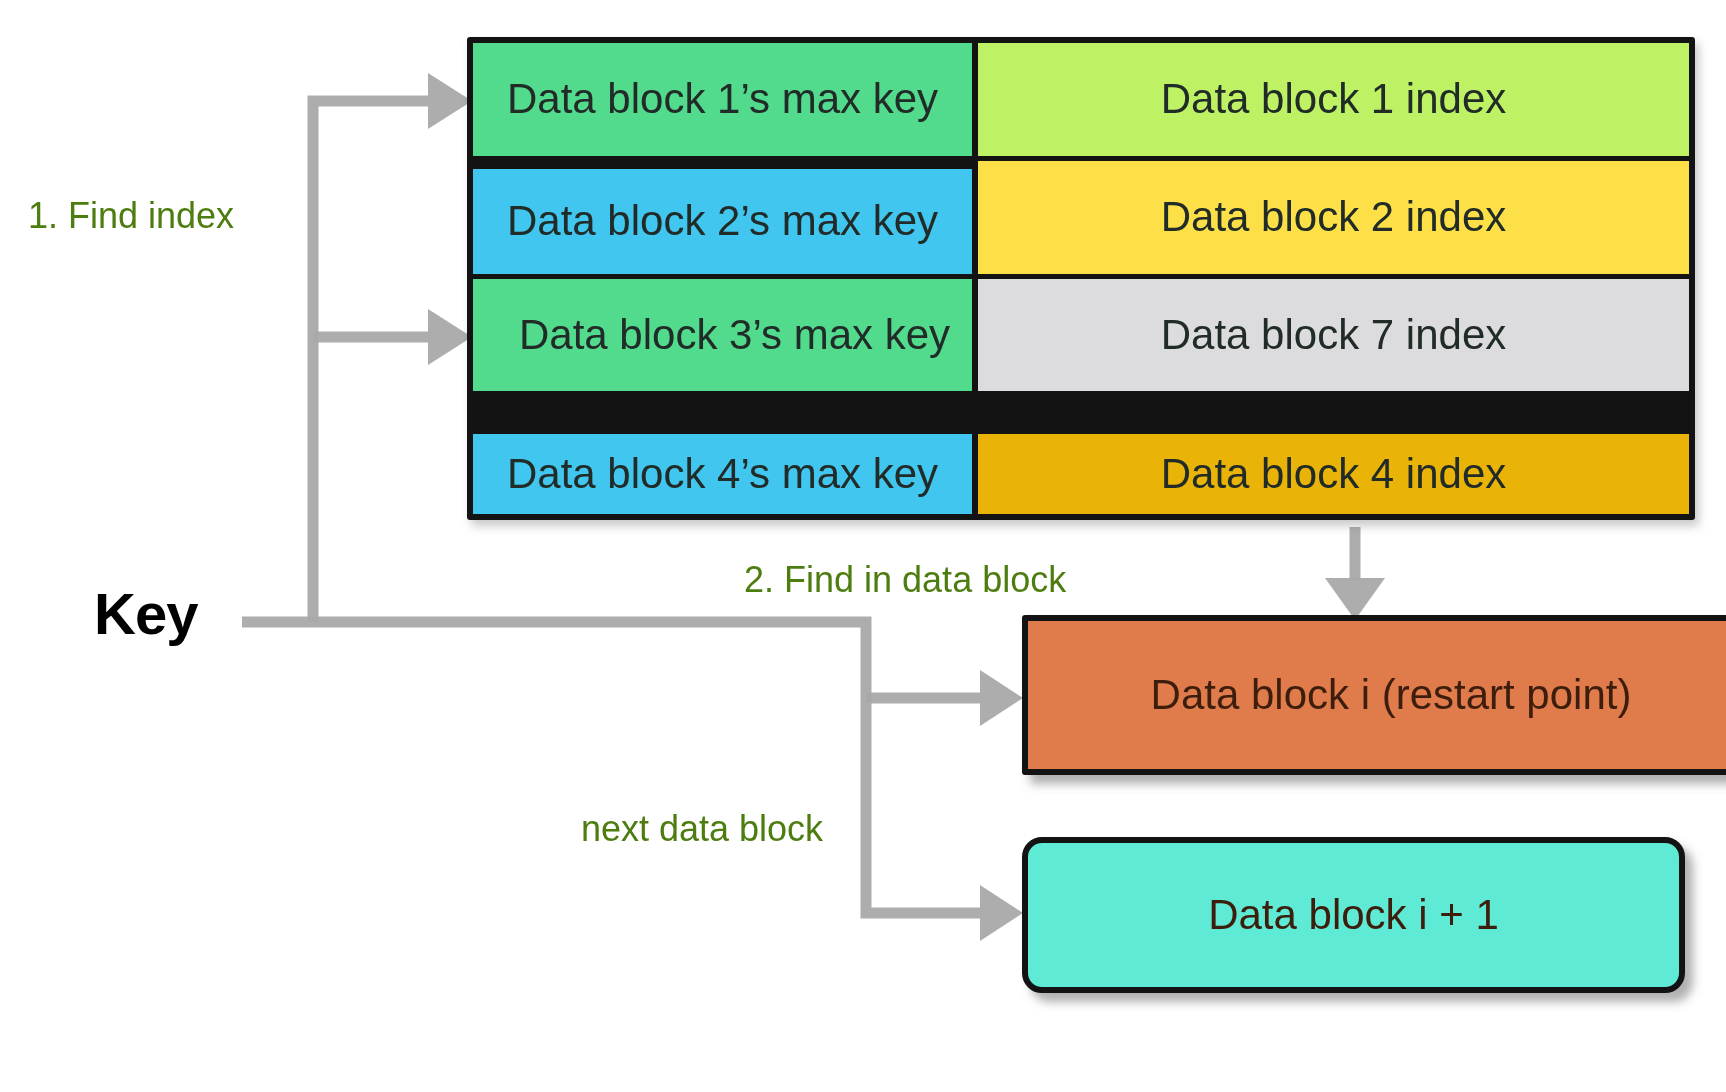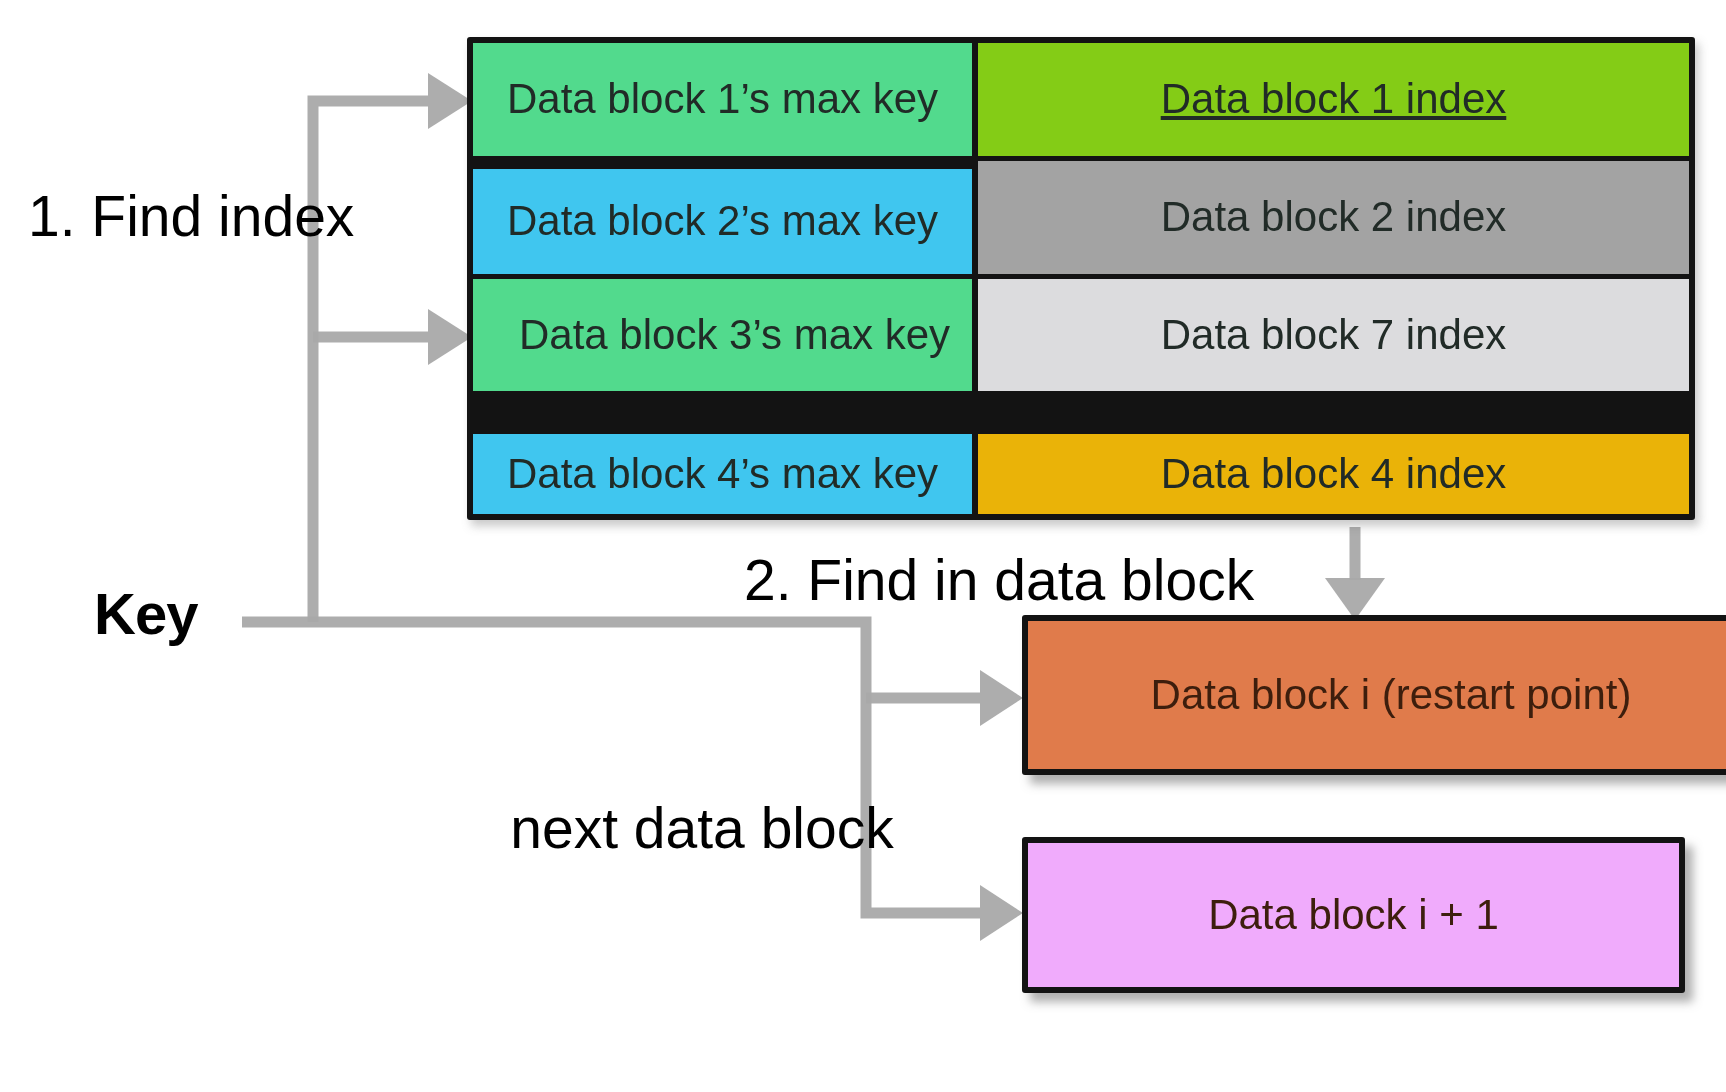--- a/index.html
+++ b/index.html
@@ -4,21 +4,21 @@
 <style>
   html,body{margin:0;padding:0;background:#fff;}
   .stage{
     position:relative;width:1726px;height:1092px;background:#ffffff;overflow:hidden;
     font-family:"Liberation Sans",sans-serif;
   }
   .connectors{position:absolute;left:0;top:0;width:1726px;height:1092px;z-index:1;}
   .connector{stroke:var(--arrow,#a9a9a9);stroke-width:11;fill:none;stroke-opacity:.95;}
   .arrowhead{fill:var(--arrow,#a9a9a9);fill-opacity:.95;}
 
-  .label{position:absolute;z-index:2;color:#000000;font-size:57px;line-height:52px;white-space:nowrap;}
+  .label{position:absolute;z-index:2;color:#4d7c0f;font-size:36px;line-height:52px;white-space:nowrap;}
   .step1{left:28px;top:190px;}
   .step2{left:744px;top:554px;}
   .step3{left:460px;top:802px;width:484px;text-align:center;white-space:normal;line-height:53px;}
   .key{
     position:absolute;left:94px;top:580px;z-index:2;
     color:#000;font-size:58px;font-weight:700;letter-spacing:-1px;
   }
 
   .index-table{
     position:absolute;left:467px;top:37px;width:1228px;height:483px;z-index:2;
@@ -74,33 +74,33 @@
   <div class="key">Key</div>
 
   <div class="label step2">2. Find in data block</div>
 
   <div class="label step3">
     <div>next data block</div>
   </div>
 
   <div class="index-table">
     <div class="cell keycell" style="background: rgb(82, 218, 141);">Data block 1’s max key</div>
-    <div class="cell idxcell" style="background: #84cc16; text-decoration: underline;">Data block 1 index</div>
+    <div class="cell idxcell" style="background: #bef264;">Data block 1 index</div>
 
     <div class="cell keycell" style="background: rgb(64, 198, 239); margin-top: 8px;">Data block 2’s max key</div>
-    <div class="cell idxcell" style="background: #a3a3a3;">Data block 2 index</div>
+    <div class="cell idxcell" style="background: #fde047;">Data block 2 index</div>
 
     <div class="cell keycell" style="background: rgb(82, 218, 141); padding-left: 24px;">Data block 3’s max key</div>
     <div class="cell idxcell" style="background: rgb(220, 220, 222);">Data block 7 index</div>
 
     <div class="cell keycell row-last" style="background: rgb(64, 198, 239);">Data block 4’s max key</div>
     <div class="cell idxcell row-last" style="background: #eab308;">Data block 4 index</div>
   </div>
 
   <div class="datablock block-i" style="background: rgb(224, 123, 75);">
     <span>Data block i (restart point)</span>
   </div>
 
-  <div class="datablock block-i1" style="background: #f0abfc;">
+  <div class="datablock block-i1" style="background: #5eead4; border-radius: 20px;">
     <span>Data block i + 1</span>
   </div>
 
 </div>
 
 </body></html>

